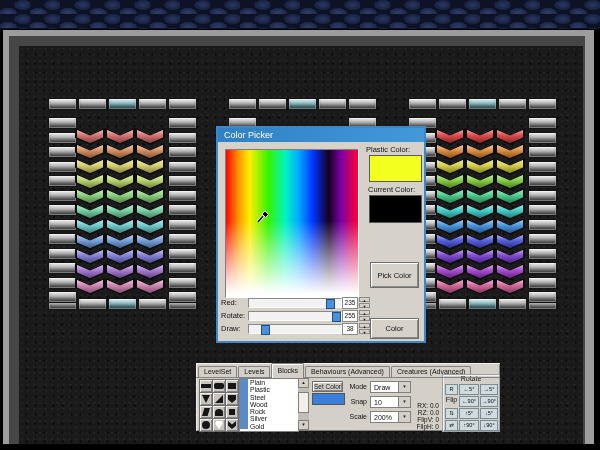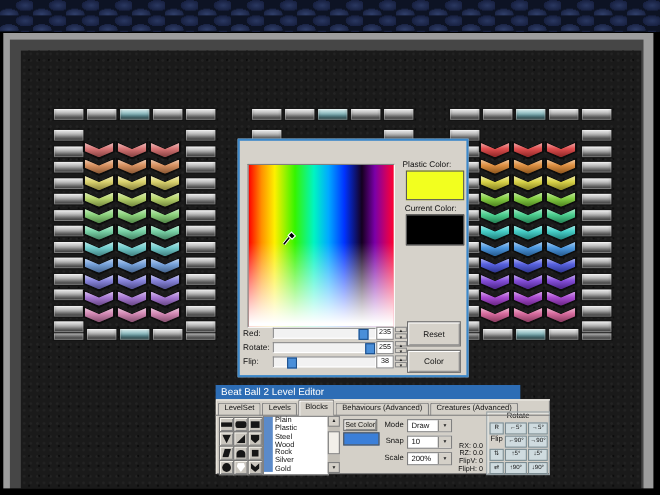--- a/index.html
+++ b/index.html
@@ -534,32 +534,33 @@
         <div class="chev-i" style="background-color: rgb(212, 95, 150);"></div>
       </div>
       <div class="chev" style="left: 57px; top: 180px;">
         <div class="chev-i" style="background-color: rgb(212, 95, 150);"></div>
       </div>
       <div class="chev" style="left: 87px; top: 180px;">
         <div class="chev-i" style="background-color: rgb(212, 95, 150);"></div>
       </div>
     </div>
     <div class="abs dialog">
+    <div class="dlg-title">Color Picker</div>
     <div class="grad">
       <svg class="eyedrop" width="15" height="15" viewBox="0 0 15 15">
         <path d="M2 14 L7 8" stroke="#ffffff" stroke-width="3"></path>
         <path d="M2 14 L7 8" stroke="#000000" stroke-width="1.4"></path>
         <path d="M6 6 l3 -3 3.5 3.5 -3 3 z" fill="#000" stroke="#fff" stroke-width="1"></path>
       </svg>
     </div>
     <div class="dlg-lbl" style="left:148px;top:17px;">Plastic Color:</div>
     <div class="swatch" style="left: 151px; top: 27px; width: 51px; height: 25px; background: rgb(242, 255, 31);"></div>
     <div class="dlg-lbl" style="left:150px;top:57px;">Current Color:</div>
     <div class="swatch" style="left: 151px; top: 67px; width: 51px; height: 26px; background: rgb(0, 0, 0);"></div>
-    <button class="dlg-btn" style="left:152px;top:164px;height:23px;">Reset</button>
+    <button class="dlg-btn" style="left:152px;top:134px;height:26px;">Pick Color</button>
     <button class="dlg-btn" style="left:152px;top:190px;height:21px;">Color</button>
     <div id="sliders">
         <div class="sl-row" style="top: 169px;">
           <div class="sl-lbl">Red:</div>
           <div class="sl-track">
             <div class="sl-thumb" style="left: 77px;"></div>
           </div>
           <div class="sl-box">235</div>
           <div class="spin">
             <span style="top: 0px;">▲</span>
@@ -571,35 +572,34 @@
           <div class="sl-track">
             <div class="sl-thumb" style="left: 83px;"></div>
           </div>
           <div class="sl-box">255</div>
           <div class="spin">
             <span style="top: 0px;">▲</span>
             <span style="top: 6px;">▼</span>
           </div>
         </div>
         <div class="sl-row" style="top: 195px;">
-          <div class="sl-lbl">Flip:</div>
+          <div class="sl-lbl">Draw:</div>
           <div class="sl-track">
             <div class="sl-thumb" style="left: 12px;"></div>
           </div>
           <div class="sl-box">38</div>
           <div class="spin">
             <span style="top: 0px;">▲</span>
             <span style="top: 6px;">▼</span>
           </div>
         </div>
       </div>
   </div>
 
   <div class="abs editor">
-    <div class="ed-title">Beat Ball 2 Level Editor</div>
     <div class="ed-body">
       <div class="tabline"></div>
       <div class="tabs" id="tabs">
           <div class="tab">LevelSet</div>
           <div class="tab">Levels</div>
           <div class="tab active">Blocks</div>
           <div class="tab">Behaviours (Advanced)</div>
           <div class="tab">Creatures (Advanced)</div>
         </div>
 

